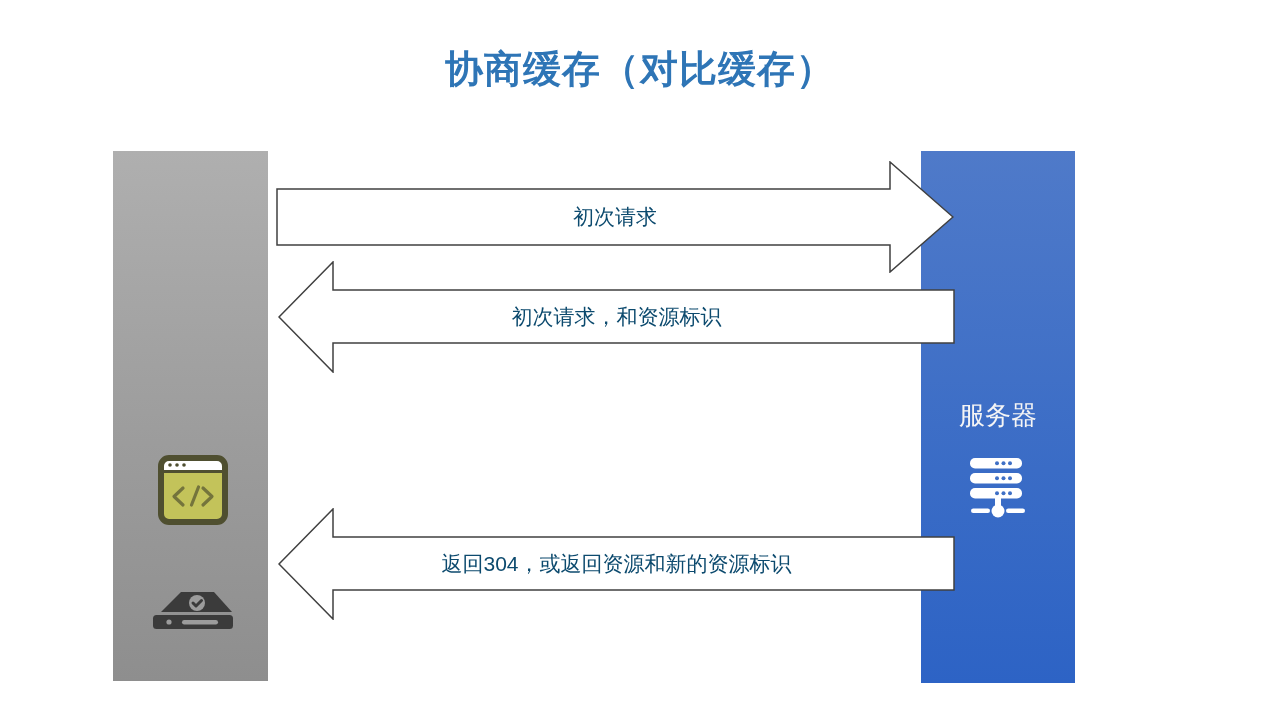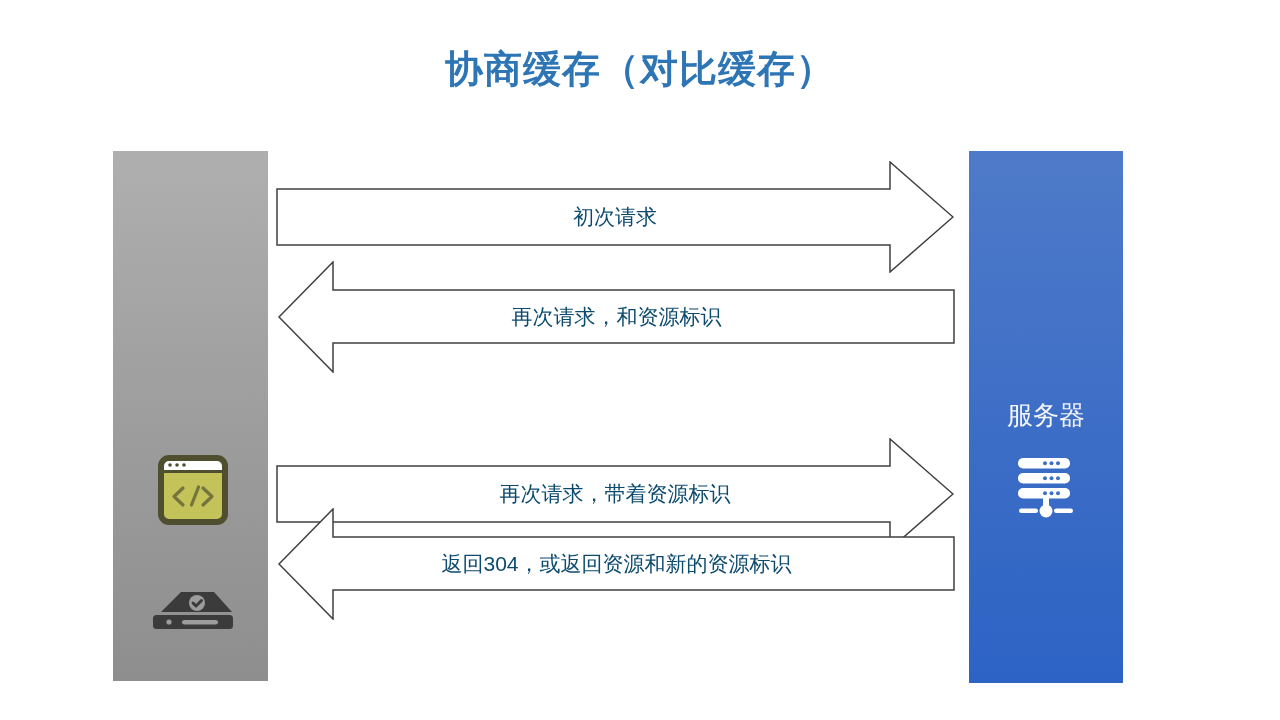--- a/index.html
+++ b/index.html
@@ -8,21 +8,21 @@
     font-family:"Liberation Sans","DejaVu Sans",sans-serif;
   }
   
   .title{
     position:absolute;left:0;top:44px;width:1280px;text-align:center;
     font-size:38px;font-weight:bold;color:#2E75B6;letter-spacing:1px;
   }
   
   .panel{position:absolute;top:151px;}
   .panel.browser{left:113px;width:155px;height:530px;background:linear-gradient(180deg,#AFAFAF 0%,#9C9C9C 55%,#8E8E8E 100%);}
-  .panel.server{left:969px;width:154px;height:532px;background:linear-gradient(180deg,#4F7AC9 0%,#3A6CC6 60%,#2D63C5 100%);}
+  .panel.server{left:921px;width:154px;height:532px;background:linear-gradient(180deg,#4F7AC9 0%,#3A6CC6 60%,#2D63C5 100%);}
   .panel-label{
     position:absolute;left:0;top:247px;width:100%;text-align:center;
     font-size:26px;color:#F5F5F5;
   }
   .icon{position:absolute;}
   .browser-window-icon{left:45px;top:304px;}
   .hard-drive-icon{left:39px;top:437px;}
   .server-rack-icon{left:45px;top:303px;}
   
   .arrow{position:absolute;}
@@ -102,29 +102,23 @@
     <svg width="678" height="112" viewBox="0 0 678 112">
       <polygon points="1,28 614,28 614,1 677,56 614,111 614,84 1,84" fill="#FFFFFF" stroke="#404040" stroke-width="1.5" stroke-linejoin="miter"></polygon>
     </svg>
     <div class="arrow-label">初次请求</div>
   </div>
 
   <div class="arrow arrow2">
     <svg width="677" height="112" viewBox="0 0 677 112">
       <polygon points="1,56 55,1 55,29 676,29 676,82 55,82 55,111" fill="#FFFFFF" stroke="#404040" stroke-width="1.5" stroke-linejoin="miter"></polygon>
     </svg>
-    <div class="arrow-label">再次请求，和资源标识</div>
+    <div class="arrow-label">初次请求，和资源标识</div>
   </div>
 
-  <div class="arrow arrow3">
-    <svg width="678" height="112" viewBox="0 0 678 112">
-      <polygon points="1,28 614,28 614,1 677,56 614,111 614,84 1,84" fill="#FFFFFF" stroke="#404040" stroke-width="1.5" stroke-linejoin="miter"></polygon>
-    </svg>
-    <div class="arrow-label">再次请求，带着资源标识</div>
-  </div>
 
   <div class="arrow arrow4">
     <svg width="677" height="112" viewBox="0 0 677 112">
       <polygon points="1,56 55,1 55,29 676,29 676,82 55,82 55,111" fill="#FFFFFF" stroke="#404040" stroke-width="1.5" stroke-linejoin="miter"></polygon>
     </svg>
     <div class="arrow-label">返回304，或返回资源和新的资源标识</div>
   </div>
 
 </div>
 

